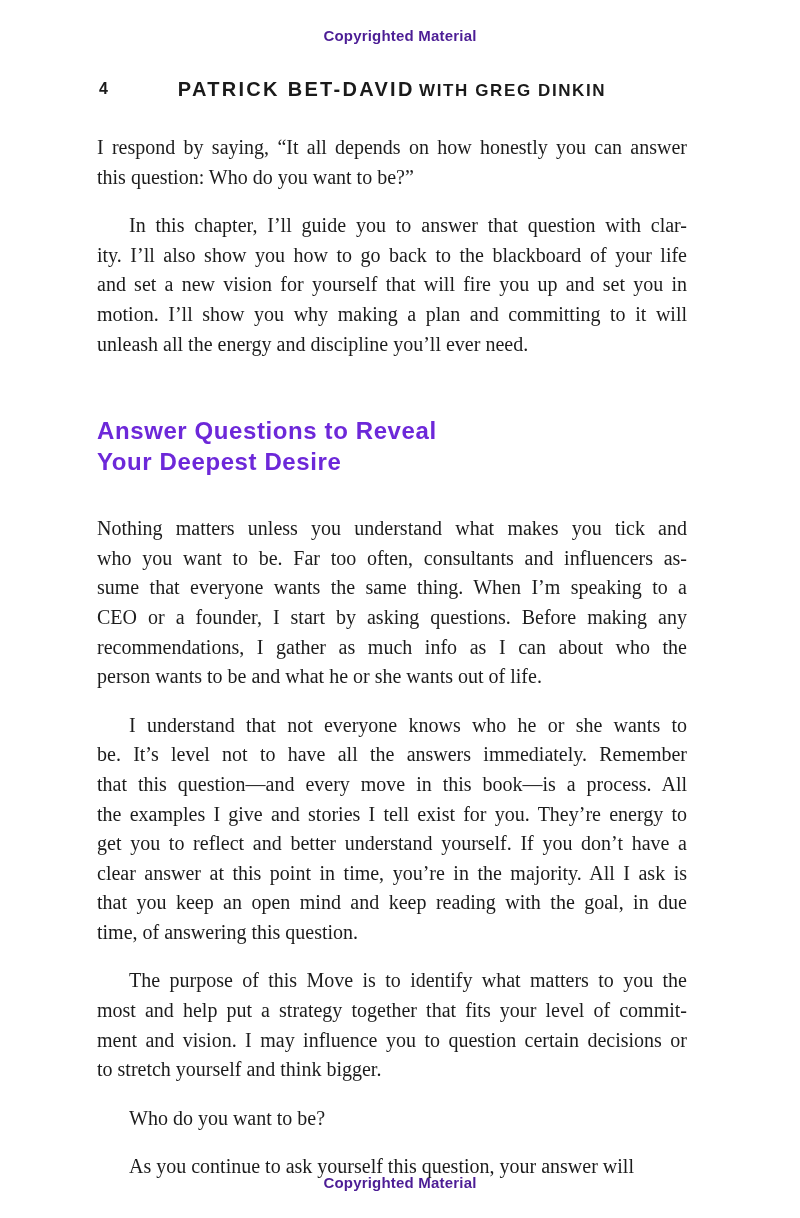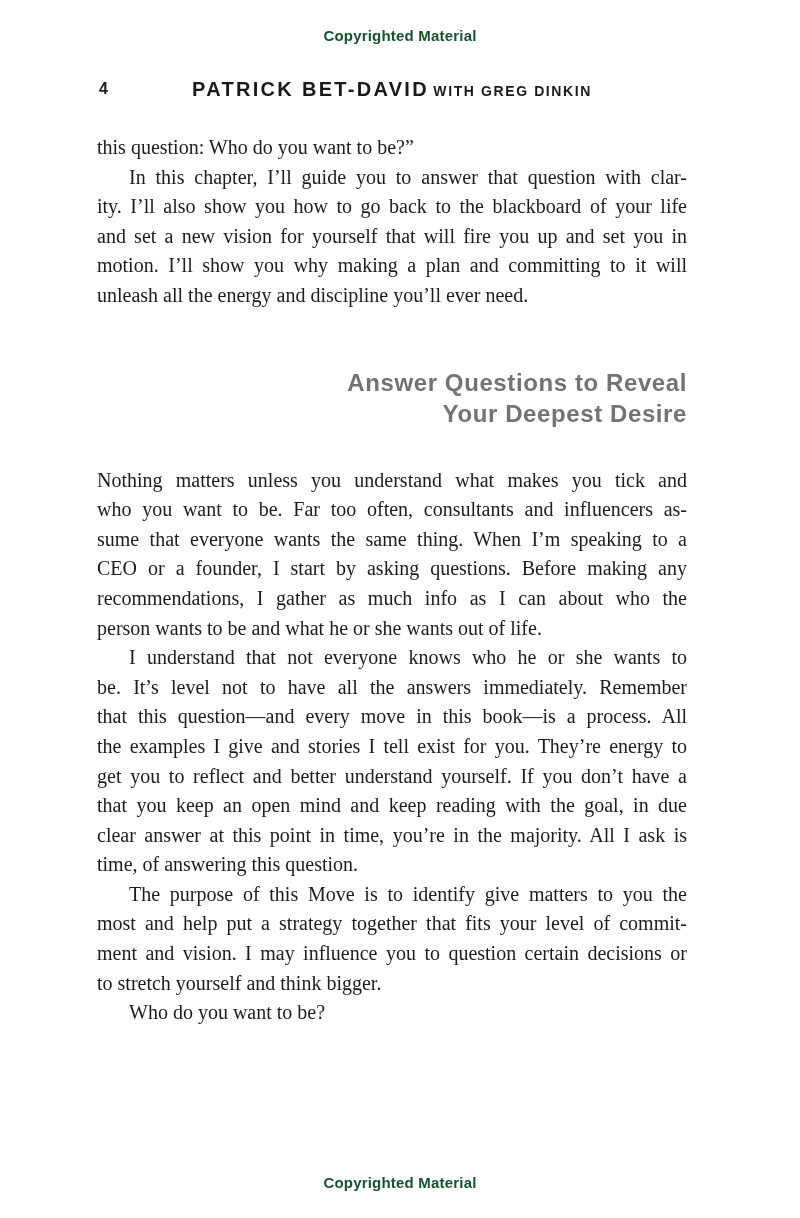--- a/index.html
+++ b/index.html
@@ -11,80 +11,81 @@
     color: #1c1c1c;
     overflow: hidden;
   }
   .notice {
     position: absolute; left: 0; width: 100%;
     text-align: center;
     font-family: "Liberation Sans", sans-serif;
     font-weight: bold;
     font-size: 15px;
     letter-spacing: 0.2px;
-    color: #14532d;
+    color: #4c1d95;
   }
   #notice-top { top: 27px; }
   #notice-bottom { top: 1174px; }
 
   .running-header {
     position: absolute; top: 80px; left: 97px; width: 590px;
     font-family: "Liberation Sans", sans-serif;
     font-weight: bold;
     color: #1a1a1a;
     line-height: 18px;
   }
   .page-num {
     position: absolute; left: 2px; top: 0;
     font-size: 16px;
   }
   .header-title { text-align: center; white-space: nowrap; }
   .header-author-main { font-size: 20px; letter-spacing: 2.3px; }
-  .header-author-with { font-size: 14px; letter-spacing: 1.6px; }
+  .header-author-with { font-size: 17px; letter-spacing: 1.6px; }
 
   .body-text {
     position: absolute; top: 133px; left: 97px; width: 590px;
     font-size: 20px;
     line-height: 29.6px;
   }
   .paragraph { margin: 0; }
   .line {
     text-align: justify;
     text-align-last: justify;
   }
   .line.last { text-align-last: left; }
-  .line.indent { padding-left: 32px; }
+  .line.indent { padding-left: 32px; margin-top: 19px; }
   .emphasis { }
 
   .section-heading {
     margin: 56px 0 37px 0;
-    text-align: right;
+    text-align: left;
     font-family: "Liberation Sans", sans-serif;
     font-weight: bold;
     font-size: 24px;
     line-height: 31px;
     letter-spacing: 0.6px;
-    color: #737373;
+    color: #6d28d9;
   }
 </style>
 </head>
 <body>
 
 <div class="notice" id="notice-top">Copyrighted Material</div>
 
 <div class="running-header">
   <span class="page-num">4</span>
   <div class="header-title">
     <span class="header-author-main">PATRICK BET-DAVID</span>
     <span class="header-author-with">WITH GREG DINKIN</span>
   </div>
 </div>
 
 <div class="body-text" id="body-text">
     <div class="paragraph">
+      <div class="line">I respond by saying, “It all depends on how honestly you can answer</div>
       <div class="line last">this question: Who do you want to be?”</div>
     </div>
     <div class="paragraph">
       <div class="line indent">In this chapter, I’ll guide you to answer that question with clar-</div>
       <div class="line">ity. I’ll also show you how to go back to the blackboard of your life</div>
       <div class="line">and set a new vision for yourself that will fire you up and set you in</div>
       <div class="line">motion. I’ll show you why making a plan and committing to it will</div>
       <div class="line last">unleash all the energy and discipline you’ll ever need.</div>
     </div>
     <div class="section-heading">
@@ -98,28 +99,31 @@
       <div class="line">CEO or a founder, I start by asking questions. Before making any</div>
       <div class="line">recommendations, I gather as much info as I can about who the</div>
       <div class="line last">person wants to be and what he or she wants out of life.</div>
     </div>
     <div class="paragraph">
       <div class="line indent">I understand that not everyone knows who he or she wants to</div>
       <div class="line">be. It’s level not to have all the answers immediately. Remember</div>
       <div class="line">that this question—and every move in this book—is a process. All</div>
       <div class="line"><span>the examples I give and stories I tell exist for </span><span class="emphasis">you</span><span>. They’re energy to</span></div>
       <div class="line">get you to reflect and better understand yourself. If you don’t have a</div>
+      <div class="line">clear answer at this point in time, you’re in the majority. All I ask is</div>
       <div class="line">that you keep an open mind and keep reading with the goal, in due</div>
-      <div class="line">clear answer at this point in time, you’re in the majority. All I ask is</div>
       <div class="line last">time, of answering this question.</div>
     </div>
     <div class="paragraph">
-      <div class="line indent">The purpose of this Move is to identify give matters to you the</div>
+      <div class="line indent">The purpose of this Move is to identify what matters to you the</div>
       <div class="line">most and help put a strategy together that fits your level of commit-</div>
       <div class="line">ment and vision. I may influence you to question certain decisions or</div>
       <div class="line last">to stretch yourself and think bigger.</div>
     </div>
     <div class="paragraph">
       <div class="line last indent">Who do you want to be?</div>
     </div>
+    <div class="paragraph">
+      <div class="line last indent">As you continue to ask yourself this question, your answer will</div>
+    </div>
   </div>
 
 <div class="notice" id="notice-bottom">Copyrighted Material</div>
 
 </body></html>

